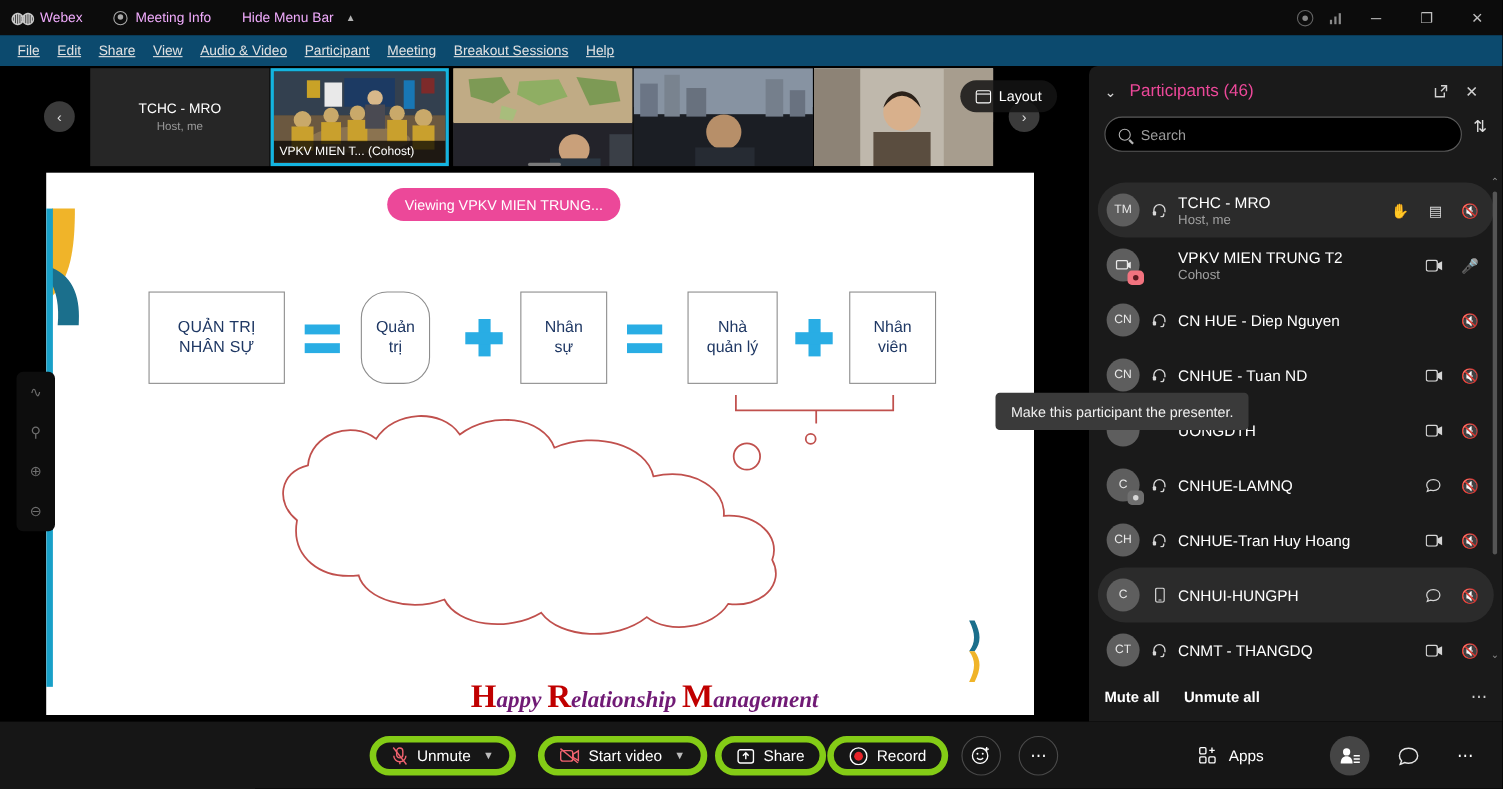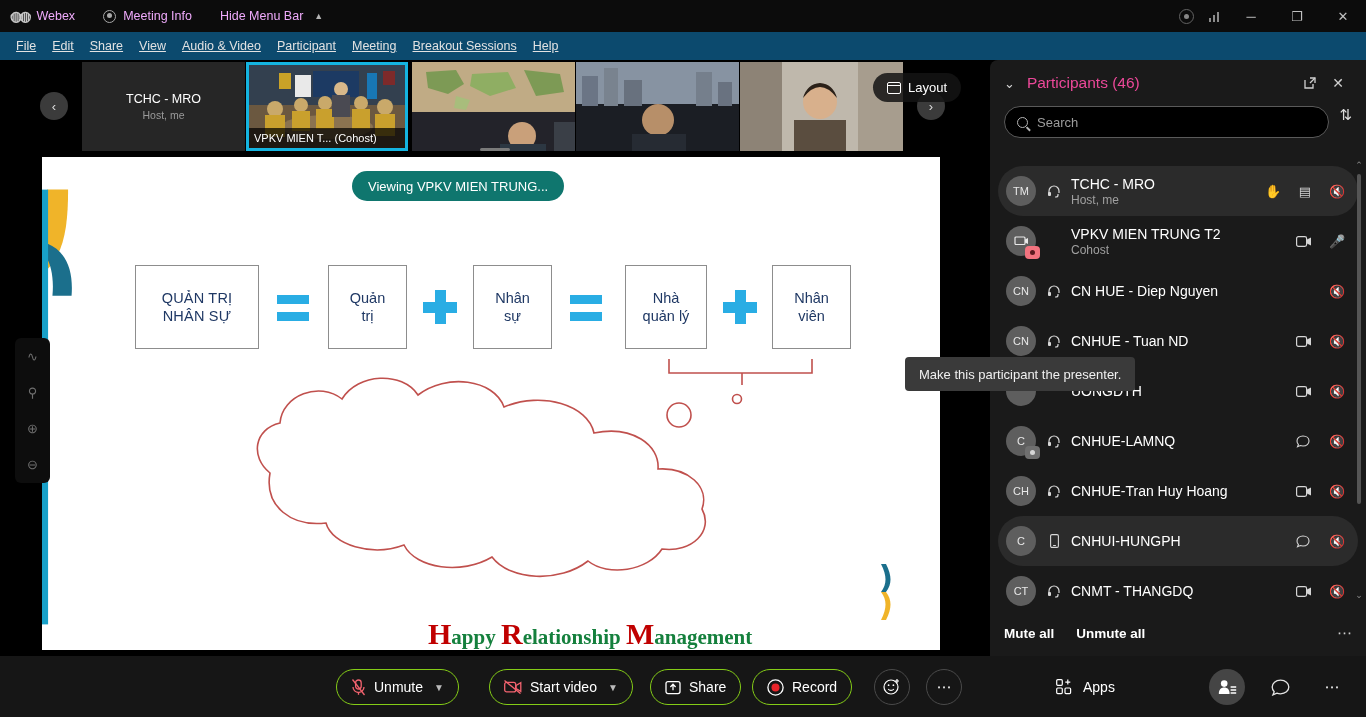--- a/index.html
+++ b/index.html
@@ -106,21 +106,21 @@
   .ic-layout::before { content:''; position:absolute; left:0; top:2px; right:0; height:1.5px; background:#fff; }
 
   
   .stage { position: absolute; left: 0; top: 153px; width: 990px; height: 503px; background: #000; }
   .slide {
     position: absolute; left: 42px; top: 4px; width: 898px; height: 493px; background: #fff;
   }
   .slide-left-deco { position: absolute; left: 0; top: 0; width: 40px; height: 500px; pointer-events: none; }
 
   .viewing-pill {
-    position: absolute; left: 352px; top: 18px; height: 30px; background: #0f766e;
+    position: absolute; left: 352px; top: 18px; height: 30px; background: #ec4899;
     border-radius: 16px; color: #fff; font-size: 13px; display: flex;
     align-items: center; padding: 0 16px; white-space: nowrap; z-index: 5;
   }
 
   .annot-bar {
     position: absolute; left: 15px; top: 185px; width: 35px; height: 145px;
     background: #0d0d0d; border-radius: 6px; display: flex; flex-direction: column;
     align-items: center; justify-content: space-around; z-index: 6;
   }
   .annot-ic { color: #6e6e6e; font-size: 13px; width: 22px; height: 22px;
@@ -141,21 +141,21 @@
   .plus { width: 34px; height: 34px; }
   .plus::before, .plus::after { content:''; position:absolute; background:#29ade4; }
   .plus::before { left: 12px; top: 0; width: 11px; height: 34px; }
   .plus::after { left: 0; top: 12px; width: 34px; height: 11px; }
 
   .cloud-text {
     position: absolute; left: 386px; top: 460px; white-space: nowrap;
     font-family: "Liberation Serif", serif; z-index: 3;
   }
   .cloud-text .cap { color: #c00000; font-size: 30px; font-weight: 700; }
-  .cloud-text .rest { color: #15803d; font-size: 21px; font-weight: 700; }
+  .cloud-text .rest { color: #701a75; font-size: 21px; font-weight: 700; font-style: italic; }
 
   
   .panel {
     position: absolute; left: 990px; top: 60px; width: 376px; height: 596px;
     background: #1a1a1a; border-radius: 8px 0 0 0;
   }
   .panel-head { height: 46px; display: flex; align-items: center; padding: 0 14px; }
   .pchev { color: #d6d6d6; font-size: 13px; margin-right: 12px; cursor: pointer; }
   .ptitle { color: #ec4899; font-size: 15.5px; font-weight: 400; flex: 1; }
   .phbtn { width: 28px; height: 28px; display:flex; align-items:center; justify-content:center;
@@ -218,21 +218,21 @@
 
   .tooltip {
     position: absolute; left: 905px; top: 357px; height: 34px; background: #3a3a3a;
     color: #f0f0f0; font-size: 13px; display: flex; align-items: center;
     padding: 0 14px; border-radius: 4px; white-space: nowrap; z-index: 40;
   }
 
   
   .controls { position: absolute; left: 0; top: 656px; width: 1366px; height: 61px; background: #161616; }
   .cbtn {
-    position: absolute; top: 13px; height: 36px; border: 1px solid #84cc16;
+    position: absolute; top: 13px; height: 36px; border: 6px solid #84cc16;
     border-radius: 20px; color: #fff; font-size: 14px; display: flex;
     align-items: center; gap: 8px; padding: 0 14px; cursor: pointer; background: transparent;
   }
   .cbtn .cv { color: #bbb; font-size: 10px; margin-left: 3px; }
   .circ {
     position: absolute; top: 13px; width: 36px; height: 36px; border-radius: 50%;
     border: 1px solid #4a4a4a; display: flex; align-items: center; justify-content: center;
     color: #fff; font-size: 15px; cursor: pointer;
   }
   .rbtn {
@@ -417,21 +417,21 @@
           <div>QUẢN TRỊ</div>
           <div>NHÂN SỰ</div>
         </div>
       </div>
 
       <div class="op eq" style="left:235px; top:138px;">
         <i></i>
           <i></i>
       </div>
 
-      <div class="dbox sm" style="left:286px; top:108px; width:79px; height:84px;">
+      <div class="dbox sm" style="left:286px; top:108px; width:63px; height:84px;border-radius:24px;">
         <div>
           <div>Quản</div>
           <div>trị</div>
         </div>
       </div>
 
       <div class="op plus" style="left:381px; top:133px;"></div>
 
       <div class="dbox sm" style="left:431px; top:108px; width:79px; height:84px;">
         <div>
@@ -792,21 +792,21 @@
           <circle cx="10.4" cy="7.2" r="0.9" fill="#fff"></circle>
         <path d="M5.2 11 a3.4 3.4 0 0 0 5.6 0" stroke="#fff" stroke-width="1.2" fill="none"></path>
         <path d="M14 1 v4 M12 3 h4" stroke="#fff" stroke-width="1.2"></path>
       </svg>
     </div>
 
     <div class="circ" style="left:926px;">
       <span>⋯</span>
     </div>
 
-    <div class="rbtn" style="left:1046px;">
+    <div class="rbtn" style="left:1080px;">
       <svg width="18" height="16" viewBox="0 0 18 16">
         <rect x="0.7" y="0.7" width="5.6" height="5.6" rx="1" stroke="#fff" stroke-width="1.2" fill="none"></rect>
         <rect x="0.7" y="9" width="5.6" height="5.6" rx="1" stroke="#fff" stroke-width="1.2" fill="none"></rect>
         <rect x="9" y="9" width="5.6" height="5.6" rx="1" stroke="#fff" stroke-width="1.2" fill="none"></rect>
         <path d="M11.8 0.6 v5 M9.3 3.1 h5" stroke="#fff" stroke-width="1.2"></path>
       </svg>
       <span>Apps</span>
     </div>
 
     <div class="circ" style="left:1209px; border:0; background:#454545;">

